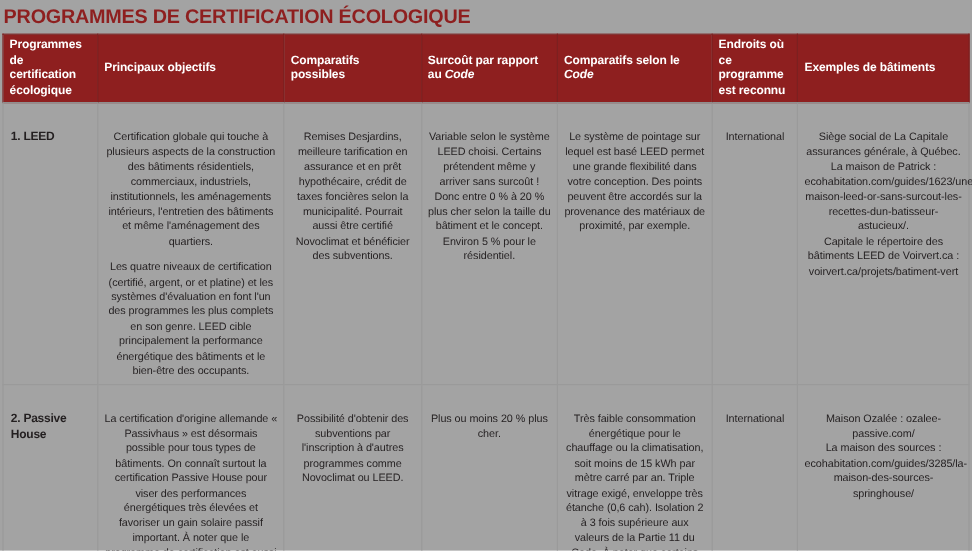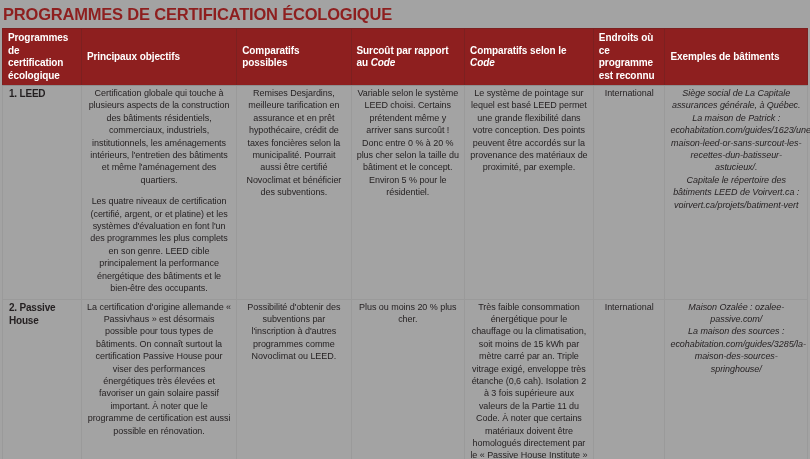--- a/index.html
+++ b/index.html
@@ -47,36 +47,36 @@
     line-height: 1.25;
   }
   th.first { text-align: left; }
   th i { font-style: italic; }
   td {
     border: 1px solid #9a9a9a;
     font-size: 9px;
     color: #231f20;
     text-align: center;
     vertical-align: top;
-    padding: 1px 5px 4px 5px;
+    padding: 22px 5px 4px 5px;
     line-height: 1.38;
     letter-spacing: -0.05px;
   }
   td.name-cell {
     text-align: left;
     font-weight: bold;
     font-size: 10px;
     padding-left: 6px;
     letter-spacing: -0.2px;
   }
   tr.row-1 td { height: 190px; }
   tr.row-2 td { height: 189px; }
   td .para { margin-bottom: 9px; }
   td .para:last-child { margin-bottom: 0; }
-  td .line { display: block; font-style: italic; }
+  td .line { display: block; }
 </style>
 </head>
 <body>
 
 <div class="page">
 
   <div class="title">PROGRAMMES DE CERTIFICATION ÉCOLOGIQUE</div>
 
   <table class="cert-table">
     <colgroup>

